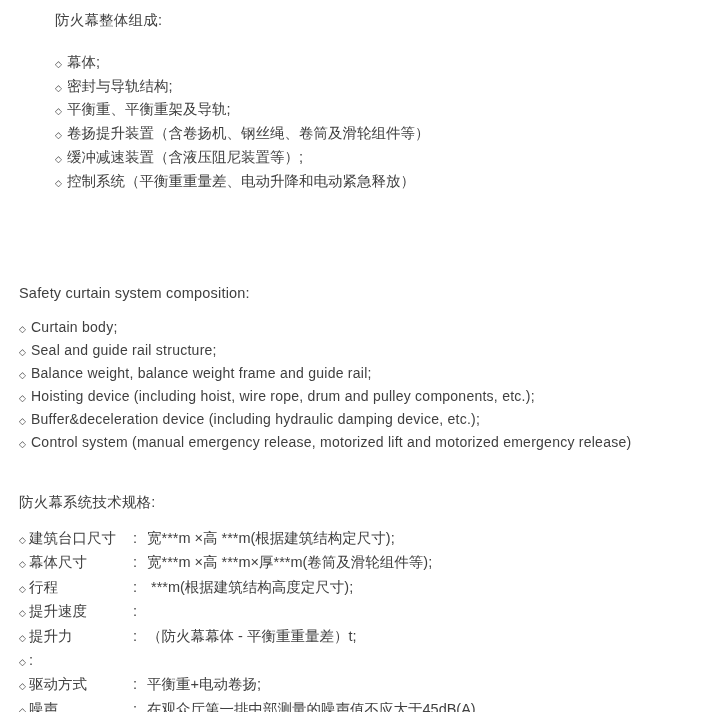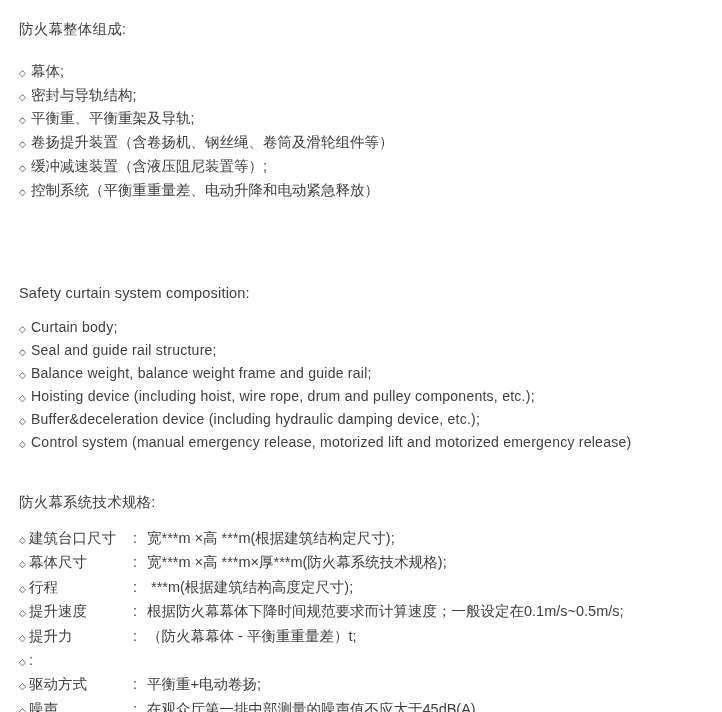--- a/index.html
+++ b/index.html
@@ -27,21 +27,21 @@
     align-items: baseline;
     white-space: pre-wrap;
   }
   .bullet {
     flex: 0 0 12px;
     font-size: 9px;
     color: #3f3f3f;
   }
 
   
-  #sec-zh-comp { top: 21px; }
+  #sec-zh-comp { top: 12px; margin-left: 36px; }
   #sec-zh-comp ul { margin-top: 24px; }
   #sec-zh-comp li { font-size: 14.5px; line-height: 21.7px; }
 
   
   #sec-en-comp { top: 285px; }
   #sec-en-comp ul { margin-top: 16px; }
   #sec-en-comp li { font-size: 14px; line-height: 21px; letter-spacing: 0.25px; }
 
   
   #sec-specs { top: 494px; }
@@ -90,33 +90,32 @@
     <div class="spec-row">
       <span class="spec-bullet">◇</span>
       <span class="spec-label">建筑台口尺寸</span>
       <span class="spec-colon">:</span>
       <span class="spec-value">宽***m ×高 ***m(根据建筑结构定尺寸);</span>
     </div>
     <div class="spec-row">
       <span class="spec-bullet">◇</span>
       <span class="spec-label">幕体尺寸</span>
       <span class="spec-colon">:</span>
-      <span class="spec-value">宽***m ×高 ***m×厚***m(防火幕系统技术规格);</span>
+      <span class="spec-value">宽***m ×高 ***m×厚***m(卷筒及滑轮组件等);</span>
     </div>
     <div class="spec-row">
       <span class="spec-bullet">◇</span>
       <span class="spec-label">行程</span>
       <span class="spec-colon">:</span>
       <span class="spec-value"> ***m(根据建筑结构高度定尺寸);</span>
     </div>
     <div class="spec-row">
       <span class="spec-bullet">◇</span>
       <span class="spec-label">提升速度</span>
       <span class="spec-colon">:</span>
-      <span class="spec-value">根据防火幕幕体下降时间规范要求而计算速度；一般设定在0.1m/s~0.5m/s;</span>
     </div>
     <div class="spec-row">
       <span class="spec-bullet">◇</span>
       <span class="spec-label">提升力</span>
       <span class="spec-colon">:</span>
       <span class="spec-value">（防火幕幕体 - 平衡重重量差）t;</span>
     </div>
     <div class="spec-row">
       <span class="spec-bullet">◇</span>
       <span class="spec-colon">:</span>

